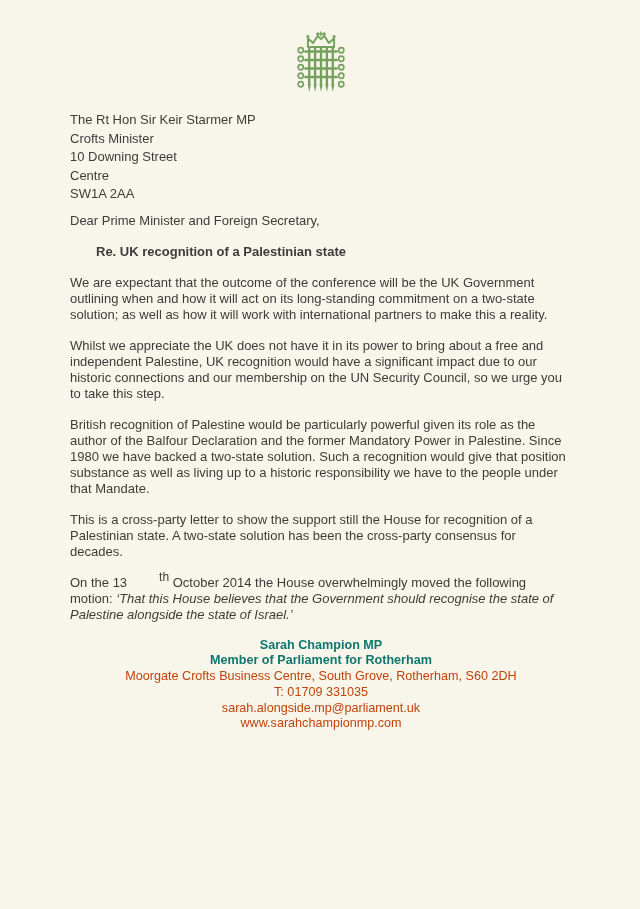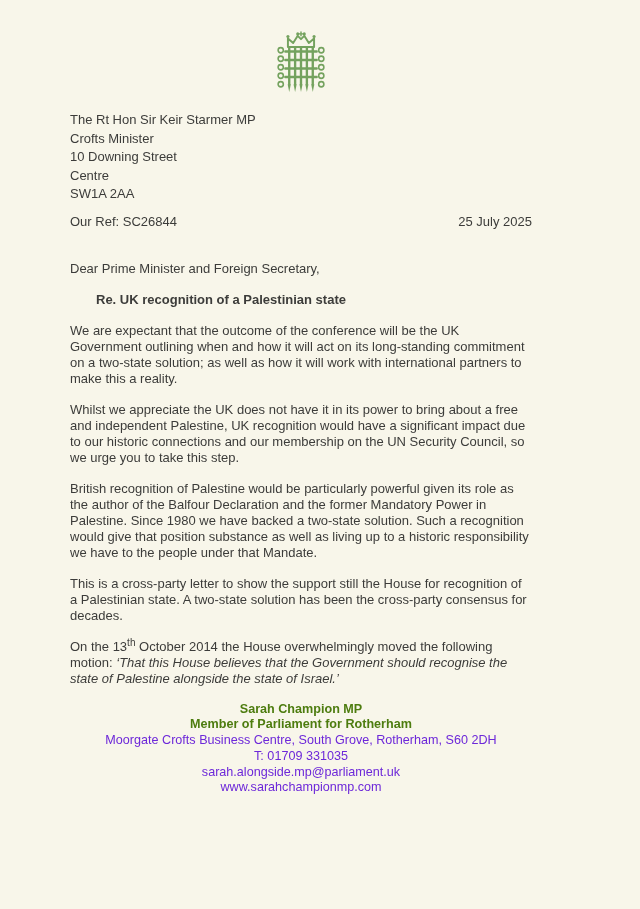--- a/index.html
+++ b/index.html
@@ -8,21 +8,21 @@
     width: 640px;
     height: 909px;
     background: #f8f6ea;
     font-family: "Liberation Sans", sans-serif;
     color: #3c3c3a;
     overflow: hidden;
   }
   .page {
     width: 640px;
     height: 909px;
-    padding: 28px 108px 0 70px;
+    padding: 28px 68px 0 70px;
   }
   .logo-row { text-align: center; margin-bottom: 11px; }
   .logo-row svg { display: inline-block; }
   .recipient {
     font-size: 13px;
     line-height: 18.5px;
     margin-bottom: 9px;
   }
   .ref-row {
     display: flex;
@@ -30,30 +30,30 @@
     font-size: 13px;
     line-height: 17px;
     margin-bottom: 31px;
   }
   p {
     font-size: 13px;
     line-height: 16px;
     margin-bottom: 15px;
   }
   .subject { font-weight: bold; margin-left: 26px; }
-  sup { font-size: 10px; line-height: 0; vertical-align: super; }
+  sup { font-size: 12px; line-height: 0; vertical-align: super; margin-left: 32px; }
   em { font-style: italic; }
   .signature {
     text-align: center;
     font-size: 12.6px;
     line-height: 15.8px;
     margin-top: 9px;
   }
-  .sig-bold { font-weight: bold; color: #4d7c0f; }
-  .sig-light { color: #6d28d9; }
+  .sig-bold { font-weight: bold; color: #0f766e; }
+  .sig-light { color: #c2410c; }
 </style>
 </head>
 <body>
 
 <div class="page">
 
   <div class="logo-row">
     <svg width="62" height="68" viewBox="10 0 80 104" aria-hidden="true">
       <g stroke="#74a25e" fill="none" stroke-width="3" stroke-linejoin="round" stroke-linecap="round">
 
@@ -96,24 +96,20 @@
   </div>
 
   <div class="recipient">
     <div>The Rt Hon Sir Keir Starmer MP</div>
     <div>Crofts Minister</div>
     <div>10 Downing Street</div>
     <div>Centre</div>
     <div>SW1A 2AA</div>
   </div>
 
-  <div class="ref-row">
-    <span>Our Ref: SC26844</span>
-    <span>25 July 2025</span>
-  </div>
 
   <p>Dear Prime Minister and Foreign Secretary,</p>
 
   <p class="subject">Re. UK recognition of a Palestinian state</p>
 
   <p>We are expectant that the outcome of the conference will be the UK Government outlining when and how it will act on its long-standing commitment on a two-state solution; as well as how it will work with international partners to make this a reality.</p>
   <p>Whilst we appreciate the UK does not have it in its power to bring about a free and independent Palestine, UK recognition would have a significant impact due to our historic connections and our membership on the UN Security Council, so we urge you to take this step.</p>
   <p>British recognition of Palestine would be particularly powerful given its role as the author of the Balfour Declaration and the former Mandatory Power in Palestine. Since 1980 we have backed a two-state solution. Such a recognition would give that position substance as well as living up to a historic responsibility we have to the people under that Mandate.</p>
   <p>This is a cross-party letter to show the support still the House for recognition of a Palestinian state. A two-state solution has been the cross-party consensus for decades.</p>
 

